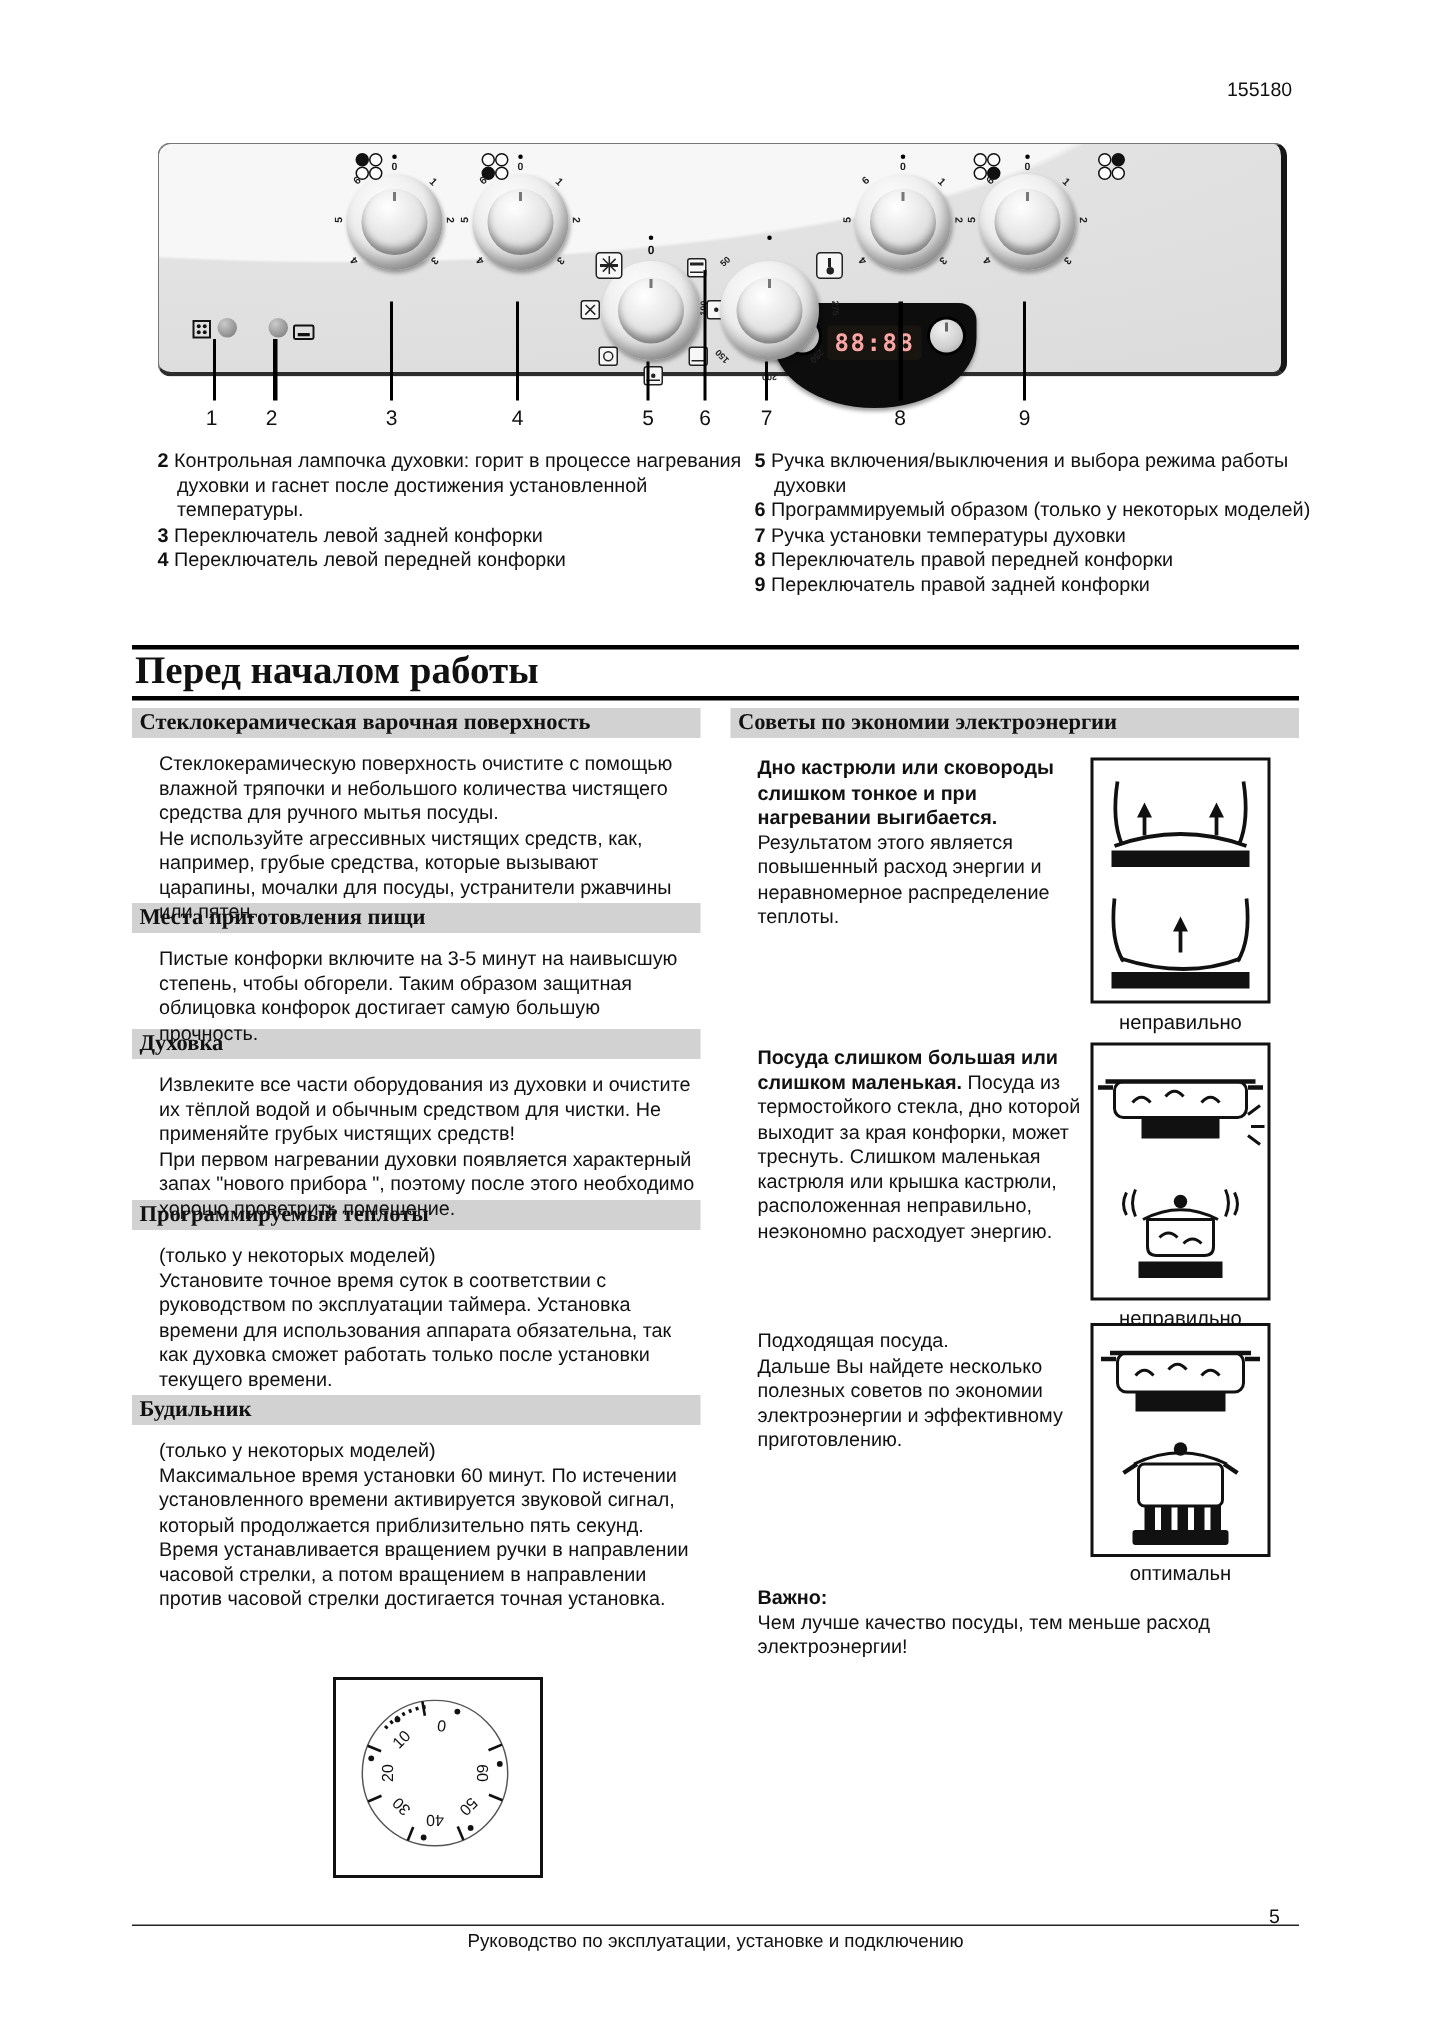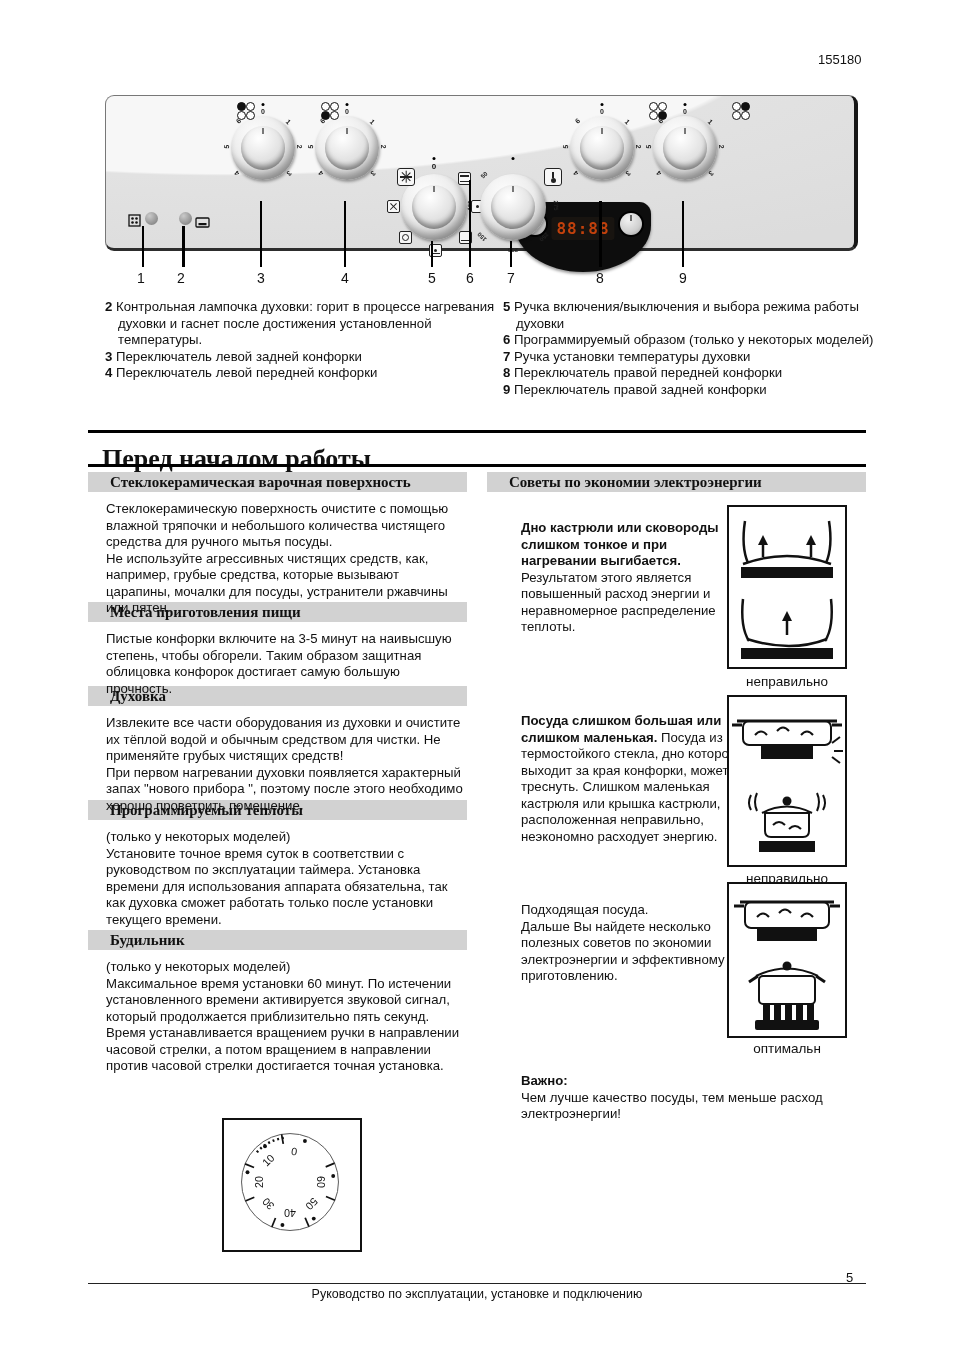--- a/index.html
+++ b/index.html
@@ -36,21 +36,21 @@
   .hp-icon i{position:absolute;width:7px;height:7px;border:1.3px solid #111;border-radius:50%;background:#fff;}
   .hp-icon i:nth-child(1){left:0;top:0;} .hp-icon i:nth-child(2){right:0;top:0;}
   .hp-icon i:nth-child(3){left:0;bottom:0;} .hp-icon i:nth-child(4){right:0;bottom:0;}
   .hp-icon i.on{background:#111;}
 
   .timer-display{position:absolute;left:409px;top:106px;width:136px;height:70px;background:#0d0d0d;
       border-radius:12px 12px 70px 70px / 12px 12px 48px 48px;box-shadow:0 2px 3px rgba(0,0,0,.4);}
   .disp-btn{position:absolute;top:11px;width:22px;height:22px;border-radius:50%;
       background:radial-gradient(circle at 38% 30%,#f2f2f2,#cfcfcf 60%,#9a9a9a);box-shadow:0 0 0 2px #000;}
   .disp-btn .ptr{position:absolute;top:2px;left:50%;width:2px;height:6px;background:#666;transform:translateX(-50%);}
-  .digits{position:absolute;left:50%;top:15px;transform:translateX(-50%);background:#181410;color:#c2410c;
+  .digits{position:absolute;left:50%;top:15px;transform:translateX(-50%);background:#181410;color:#fca5a5;
       font-family:"DejaVu Sans Mono",monospace;font-size:16px;font-weight:bold;letter-spacing:1px;
       padding:2px 5px;border-radius:3px;}
 
   .lamp{position:absolute;width:13px;height:13px;border-radius:50%;
       background:radial-gradient(circle at 35% 30%,#cacaca,#8e8e8e 70%,#6e6e6e);}
   .mini-ic{position:absolute;}
 
   .mb{position:absolute;width:11px;height:11px;border:1px solid #222;border-radius:2px;background:#f7f7f7;}
   .mb i{position:absolute;background:#222;}
   .mb .lt{left:1px;right:1px;top:2px;height:1.5px;}
@@ -77,29 +77,29 @@
   
   .rule{position:absolute;left:88px;width:778px;height:3px;background:#000;}
   .page-title{position:absolute;left:90px;top:432px;font-family:"Liberation Serif",serif;
       font-weight:bold;font-size:26px;}
 
   
   .col{position:absolute;top:472px;}
   .col.left{left:88px;width:379px;}
   .col.right{left:487px;width:379px;height:660px;}
   .sec-bar{height:20px;background:#d2d2d2;font-family:"Liberation Serif",serif;font-weight:bold;
-      font-size:15px;line-height:20px;padding-left:22px;box-sizing:border-box;}
+      font-size:15px;line-height:20px;padding-left:5px;box-sizing:border-box;}
   .sec-body{font-size:13.2px;line-height:16.5px;padding:9px 0 0 18px;white-space:pre-line;box-sizing:border-box;}
 
   .dial-box{margin-left:134px;margin-top:40px;width:136px;height:130px;border:2px solid #111;position:relative;background:#fff;}
 
-  .tip-text{position:absolute;left:18px;width:224px;font-size:13.2px;line-height:16.5px;white-space:pre-line;margin:16px;}
+  .tip-text{position:absolute;left:18px;width:224px;font-size:13.2px;line-height:16.5px;white-space:pre-line;margin:0;}
   .fig{position:absolute;left:240px;width:120px;border:2px solid #111;background:#fff;box-sizing:border-box;}
   .fig-cap{position:absolute;left:240px;width:120px;text-align:center;font-size:13.5px;}
-  .vazhno{position:absolute;left:18px;top:585px;width:344px;font-size:13.2px;line-height:16.5px;margin:16px;}
+  .vazhno{position:absolute;left:18px;top:585px;width:344px;font-size:13.2px;line-height:16.5px;margin:0;}
 
   
   .f-line{position:absolute;left:88px;top:1283px;width:778px;height:1px;background:#222;}
   .f-text{position:absolute;left:88px;top:1287px;width:778px;text-align:center;font-size:12.5px;}
   .f-page{position:absolute;left:846px;top:1270px;font-size:13px;}
 </style>
 </head>
 <body>
 
 <div class="page">
@@ -321,21 +321,21 @@
   </div>
   <div class="legend r">
     <p class="leg-item"><b>5</b> <span>Ручка включения/выключения и выбора режима работы духовки</span></p>
     <p class="leg-item"><b>6</b> <span>Программируемый образом (только у некоторых моделей)</span></p>
     <p class="leg-item"><b>7</b> <span>Ручка установки температуры духовки</span></p>
     <p class="leg-item"><b>8</b> <span>Переключатель правой передней конфорки</span></p>
     <p class="leg-item"><b>9</b> <span>Переключатель правой задней конфорки</span></p>
   </div>
 
   <span class="rule" style="top:430px;"></span>
-  <h1 class="page-title" style="margin:12px;">Перед началом работы</h1>
+  <h1 class="page-title" style="margin:0;">Перед началом работы</h1>
   <span class="rule" style="top:464px;"></span>
 
   <div class="col left">
     <div class="sec-bar">Стеклокерамическая варочная поверхность</div>
     <div class="sec-body" style="height:110px;">Стеклокерамическую поверхность очистите с помощью влажной тряпочки и небольшого количества чистящего средства для ручного мытья посуды.
 Не используйте агрессивных чистящих средств, как, например, грубые средства, которые вызывают царапины, мочалки для посуды, устранители ржавчины или пятен.</div>
     <div class="sec-bar">Места приготовления пищи</div>
     <div class="sec-body" style="height:64px;">Пистые конфорки включите на 3-5 минут на наивысшую степень, чтобы обгорели. Таким образом защитная облицовка конфорок достигает самую большую прочность.</div>
     <div class="sec-bar">Духовка</div>
     <div class="sec-body" style="height:94px;">Извлеките все части оборудования из духовки и очистите их тёплой водой и обычным средством для чистки. Не применяйте грубых чистящих средств!

